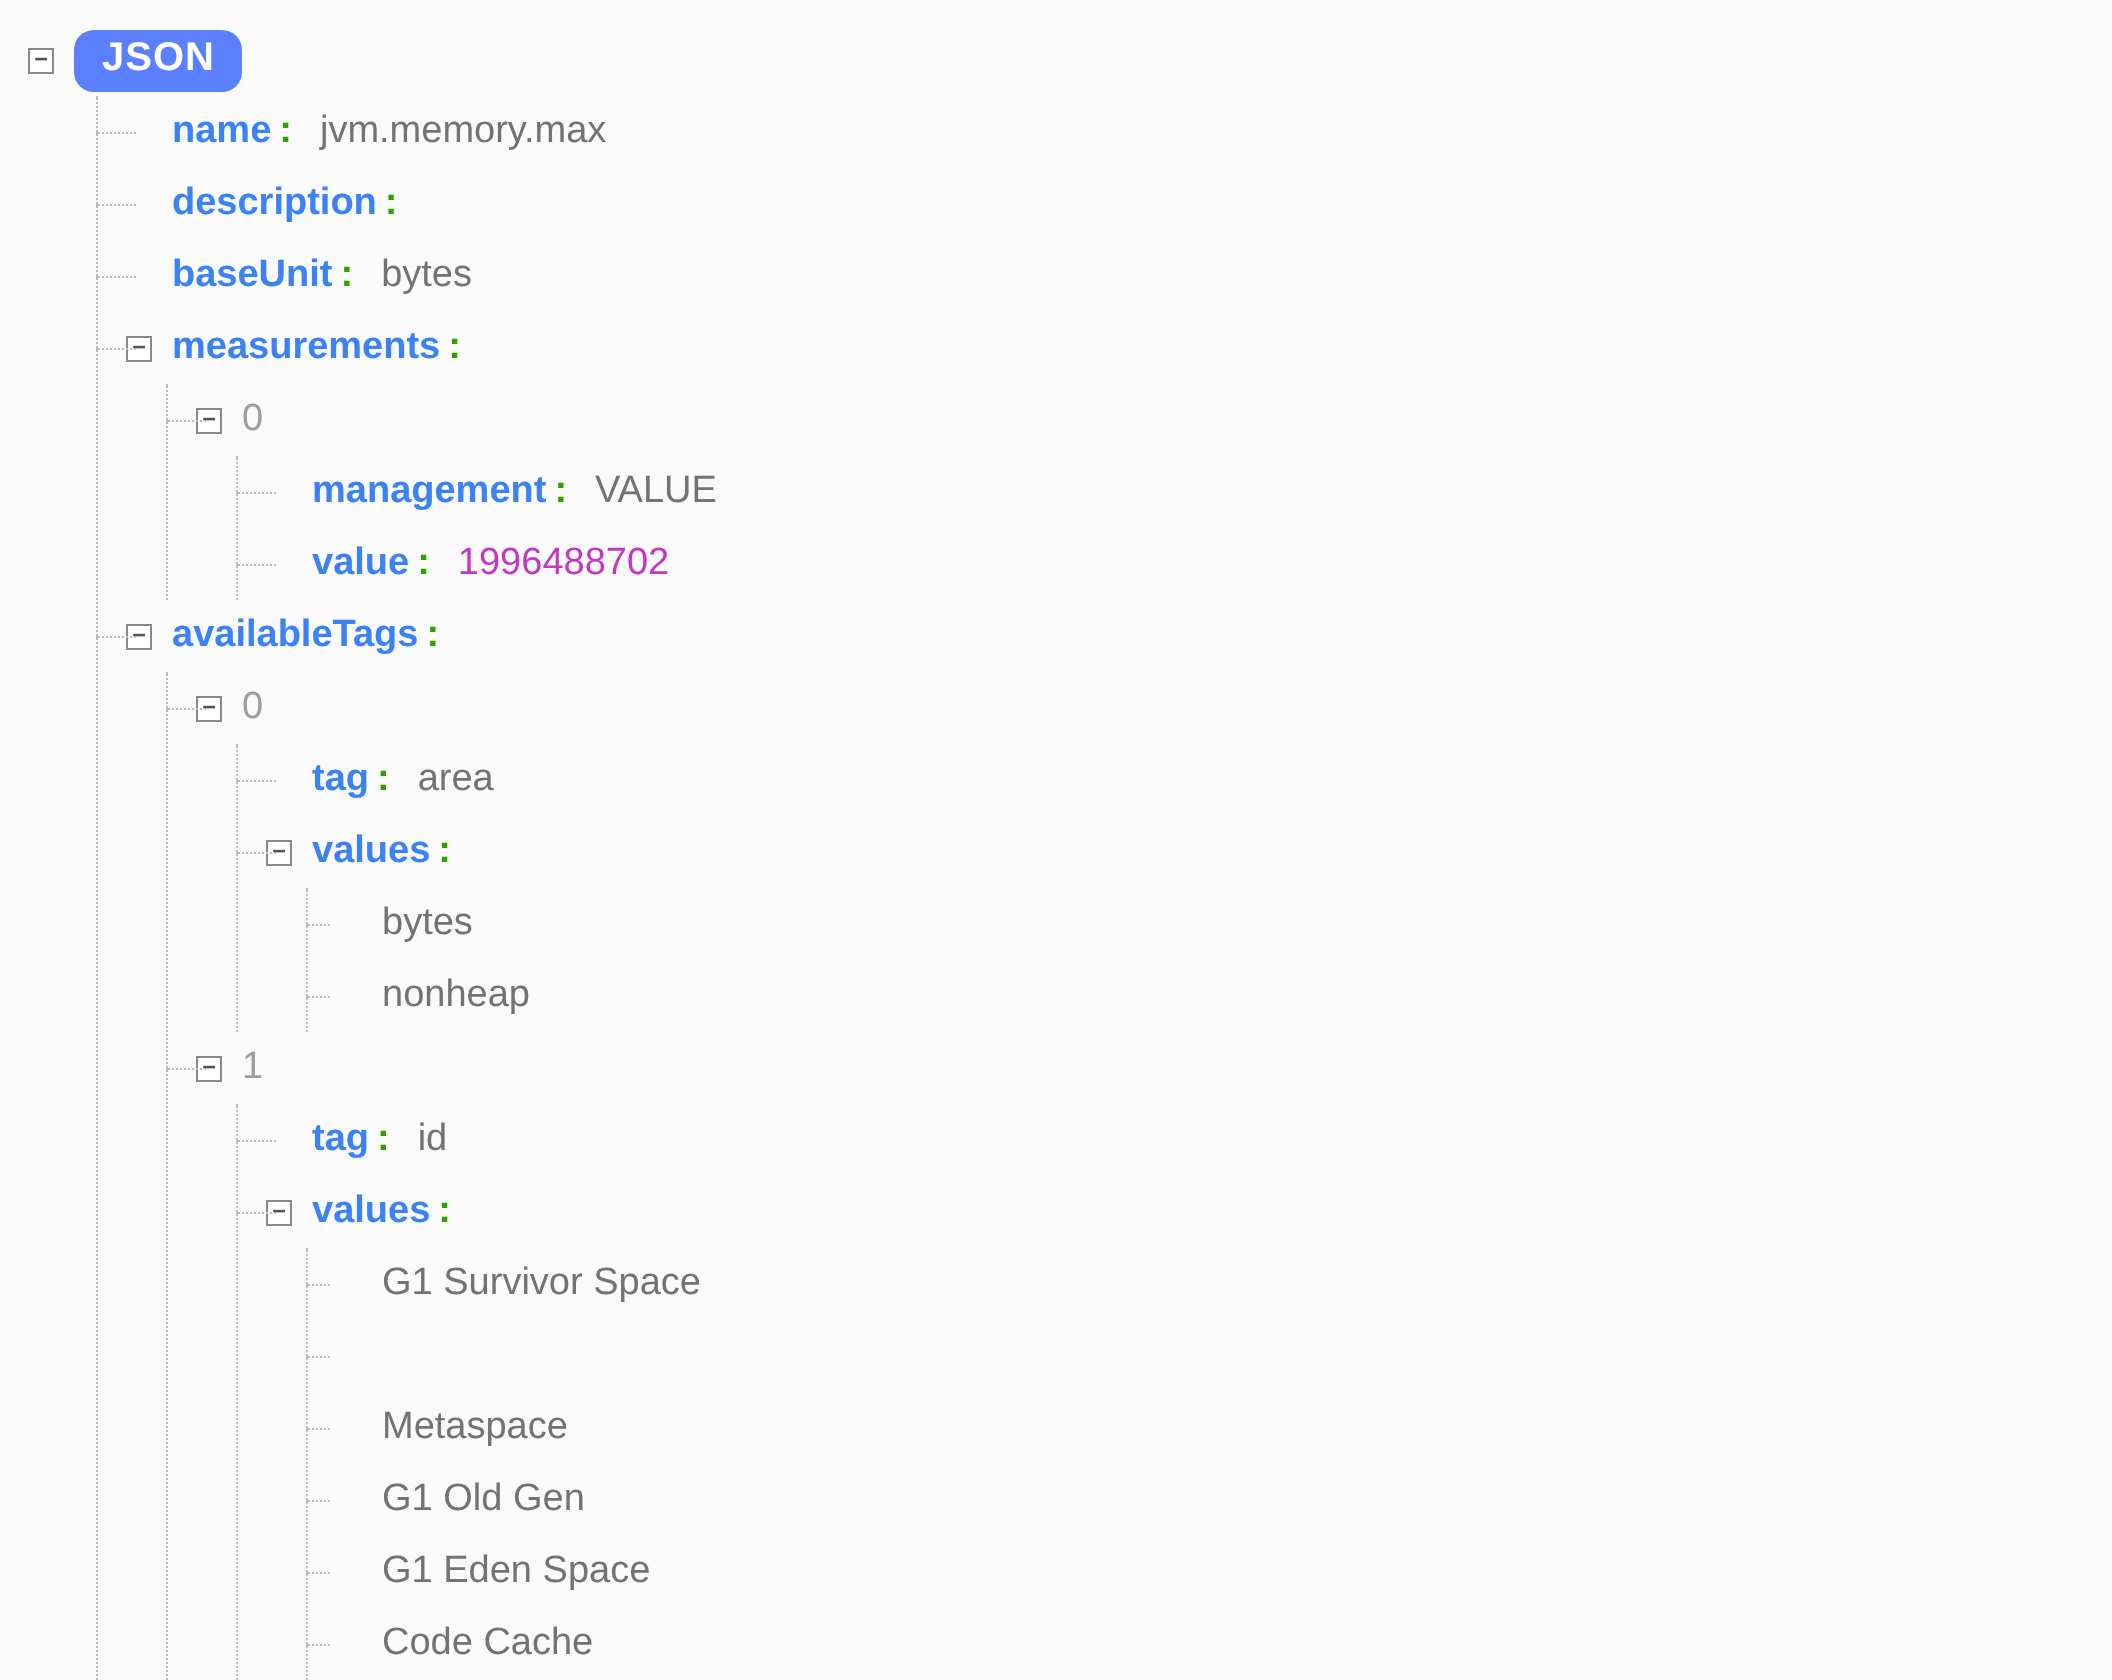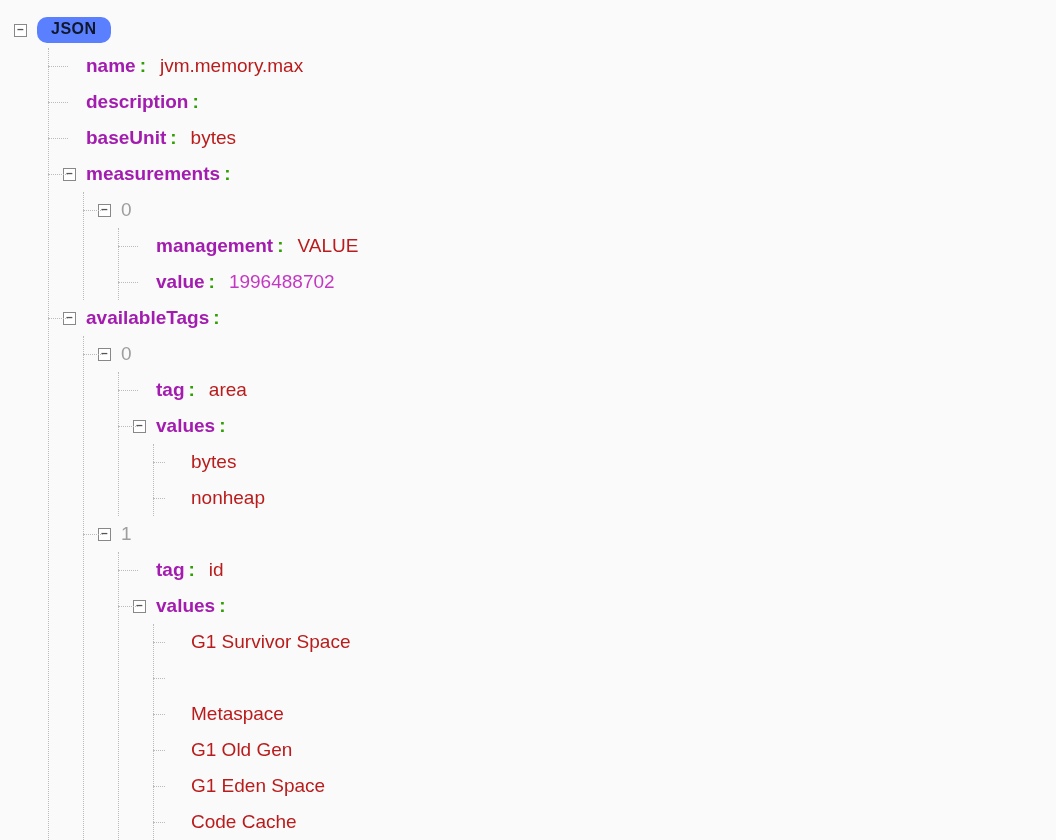--- a/index.html
+++ b/index.html
@@ -74,40 +74,40 @@
       width: 13px;
       height: 13px;
       margin-right: 10px;
       margin-left: 14px;
       flex-shrink: 0;
       display: inline-block;
     }
 
     .json-badge {
       background: #5b80ff;
-      color: #0f172a;
+      color: #ffffff;
       font-weight: 600;
-      font-size: 16px;
+      font-size: 20px;
       padding: 3px 14px 5px;
       border-radius: 10px;
       letter-spacing: 0.5px;
     }
 
     .key {
-      color: #a21caf;
+      color: #3b82f6;
       font-weight: 700;
     }
     .colon {
       color: #2ea000;
       font-weight: 700;
       margin-left: 4px;
       margin-right: 14px;
     }
     .val-str {
-      color: #b91c1c;
+      color: #737373;
     }
     .val-num {
       color: #c238c2;
       text-align: right;
     }
     .idx {
       color: #9e9e9e;
     }
   </style>
 </head>

